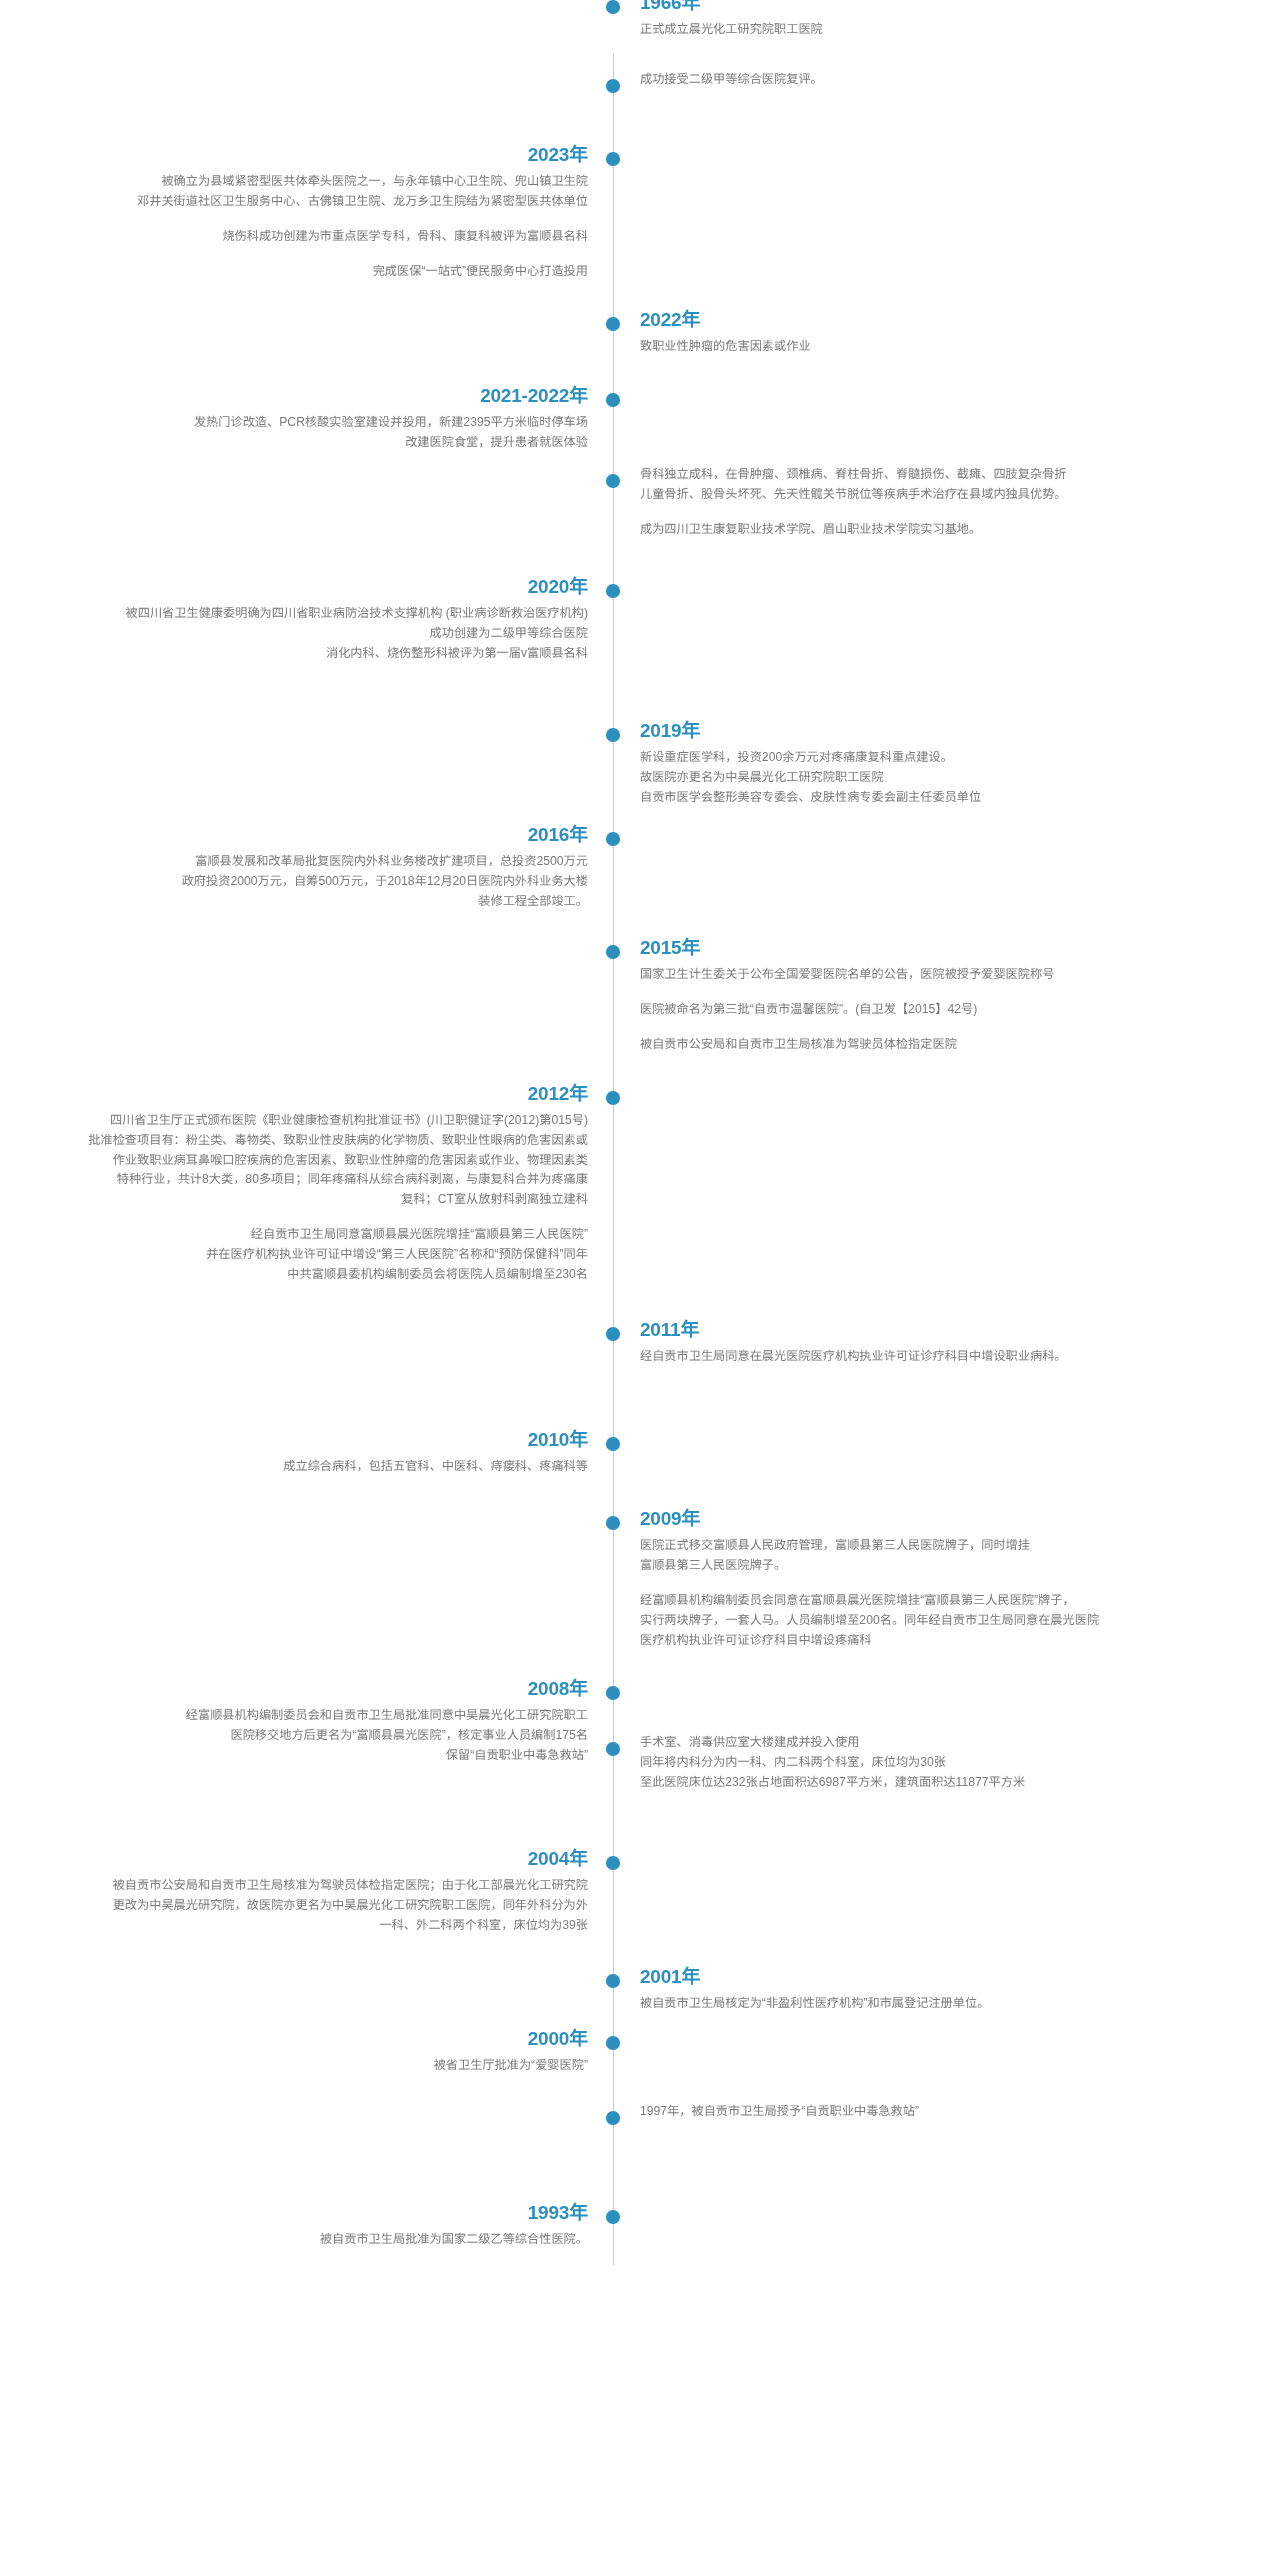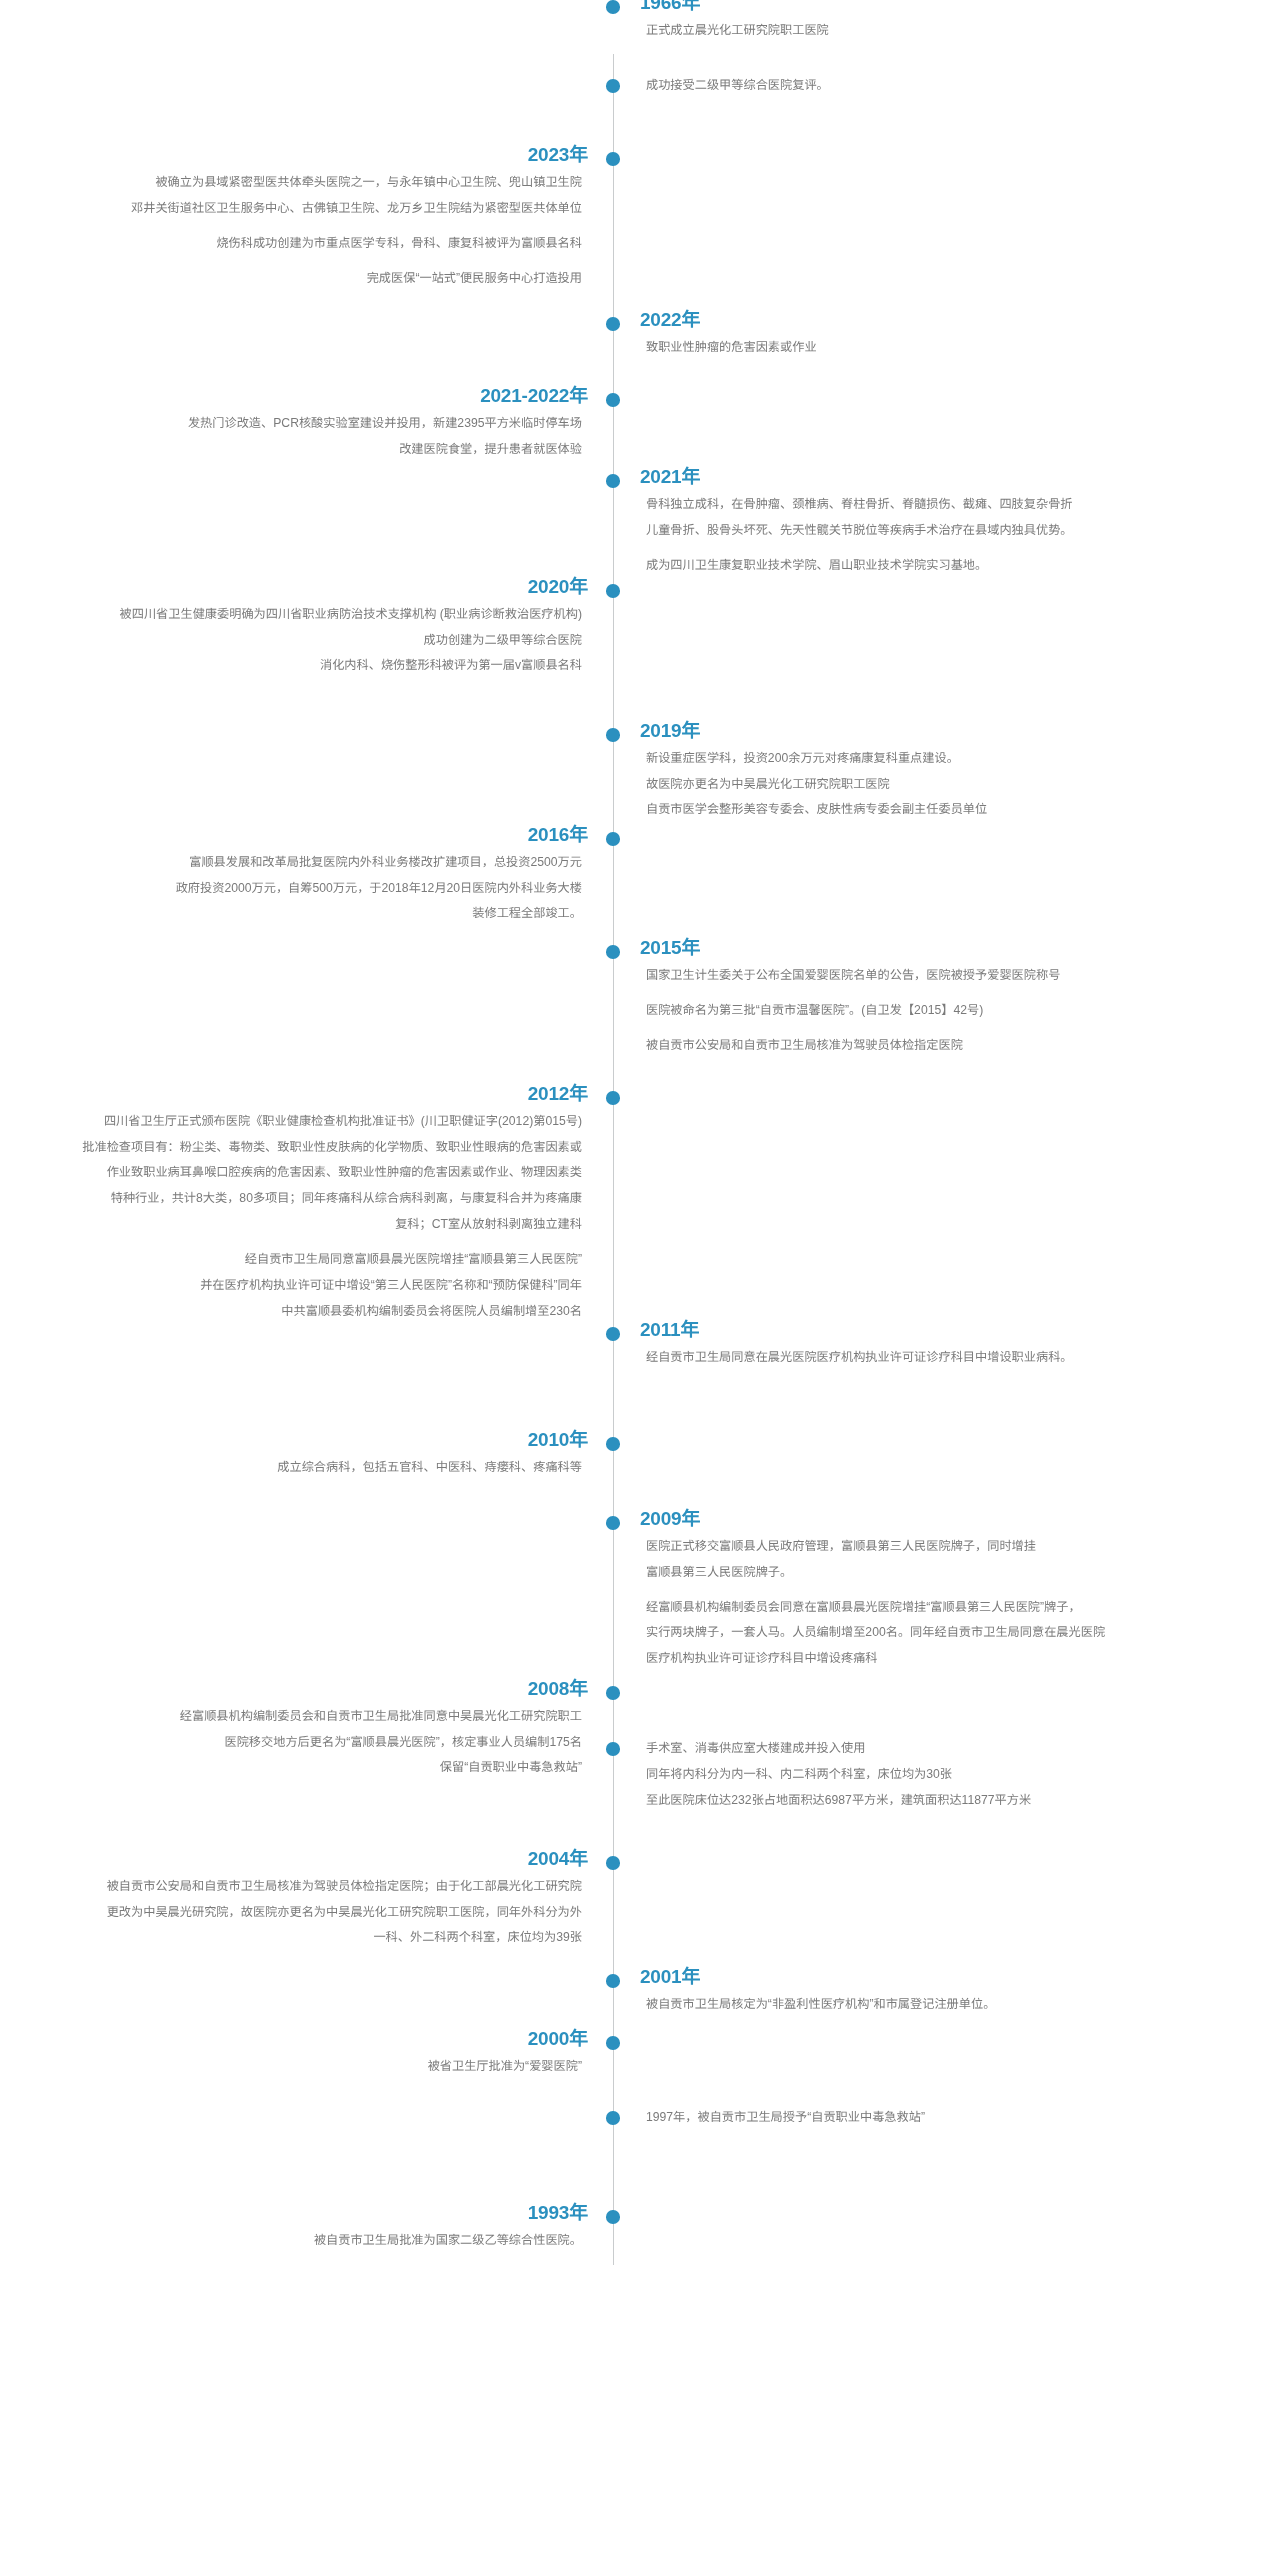--- a/index.html
+++ b/index.html
@@ -82,21 +82,21 @@
     white-space: nowrap;
   }
 
   .lines {
     color: #7a7a7a;
     font-size: 12.2px;
     line-height: 1.62;
   }
 
   .lines p {
-    margin: 6px;
+    margin: 0;
     white-space: nowrap;
   }
 
   .lines p.gap {
     margin-top: 15.4px;
   }
 </style>
 </head>
 <body>
 
@@ -137,21 +137,20 @@
         <div class="year">2021-2022年</div>
         <div class="lines">
           <p>发热门诊改造、PCR核酸实验室建设并投用，新建2395平方米临时停车场</p>
           <p>改建医院食堂，提升患者就医体验</p>
         </div>
       </div>
     </div>
     <div class="entry right" style="top: 474px;">
       <div class="dot"></div>
       <div class="panel">
-        <div class="year">2021年</div>
         <div class="lines">
           <p>骨科独立成科，在骨肿瘤、颈椎病、脊柱骨折、脊髓损伤、截瘫、四肢复杂骨折</p>
           <p>儿童骨折、股骨头坏死、先天性髋关节脱位等疾病手术治疗在县域内独具优势。</p>
           <p class="gap">成为四川卫生康复职业技术学院、眉山职业技术学院实习基地。</p>
         </div>
       </div>
     </div>
     <div class="entry left" style="top: 584px;">
       <div class="dot"></div>
       <div class="panel">

